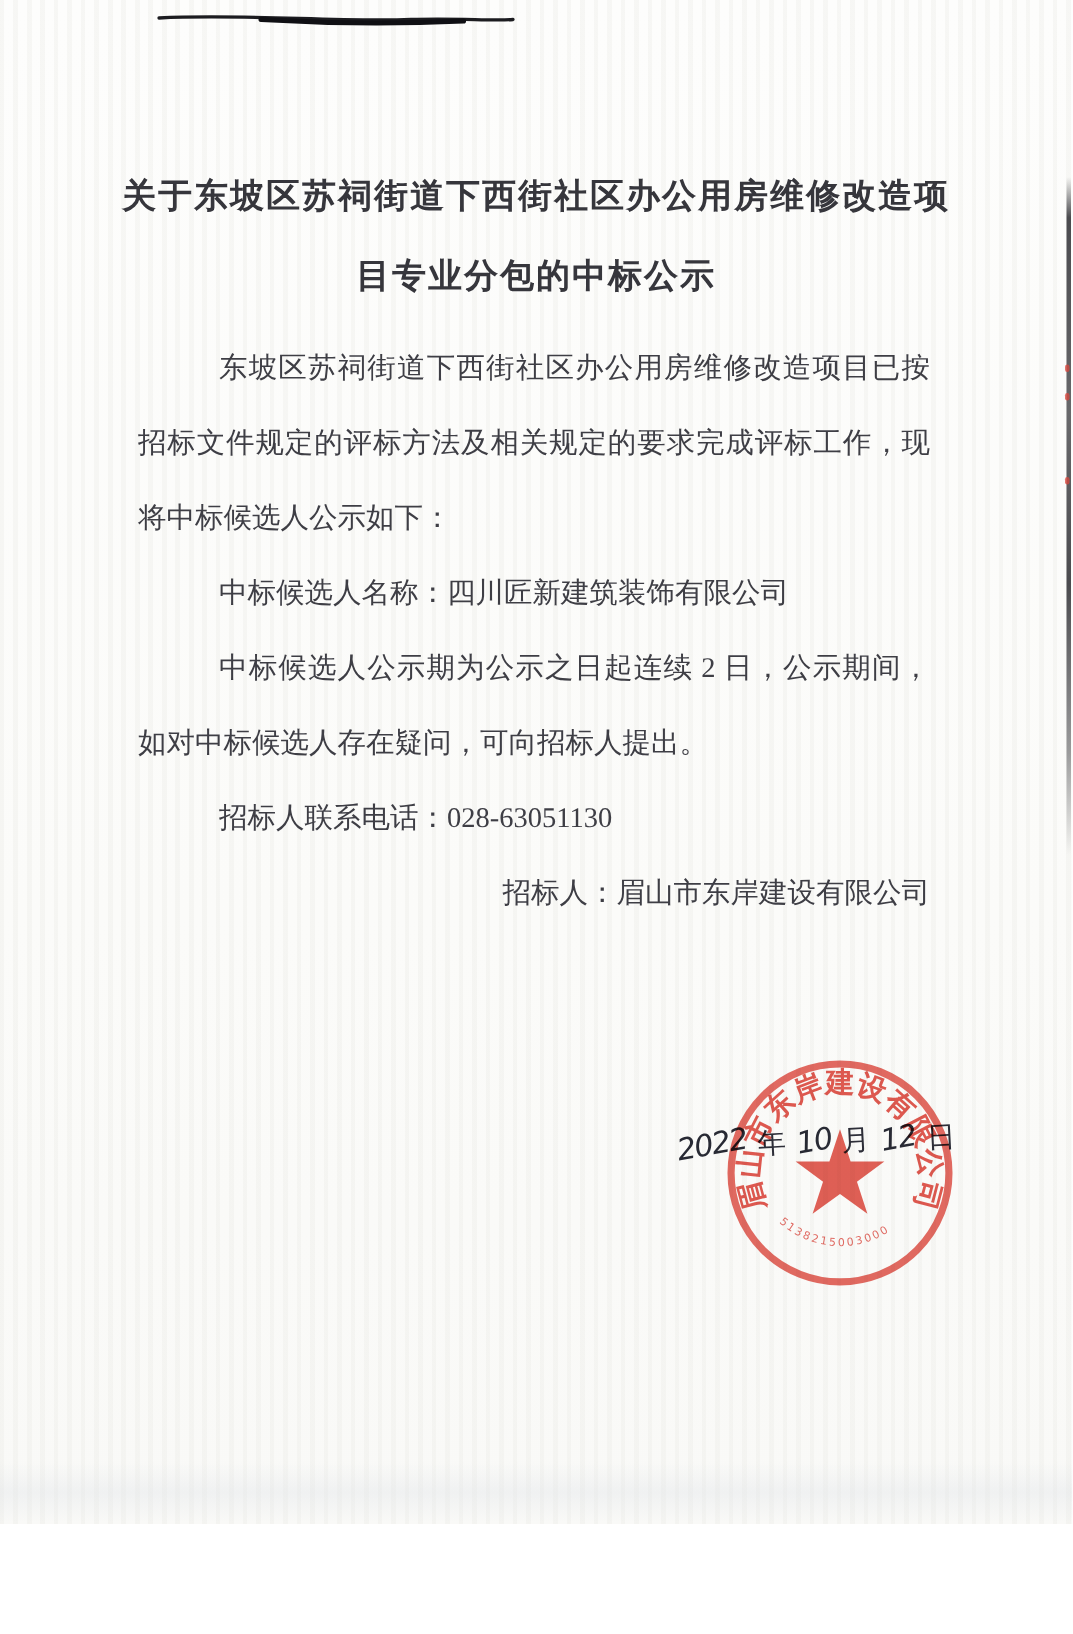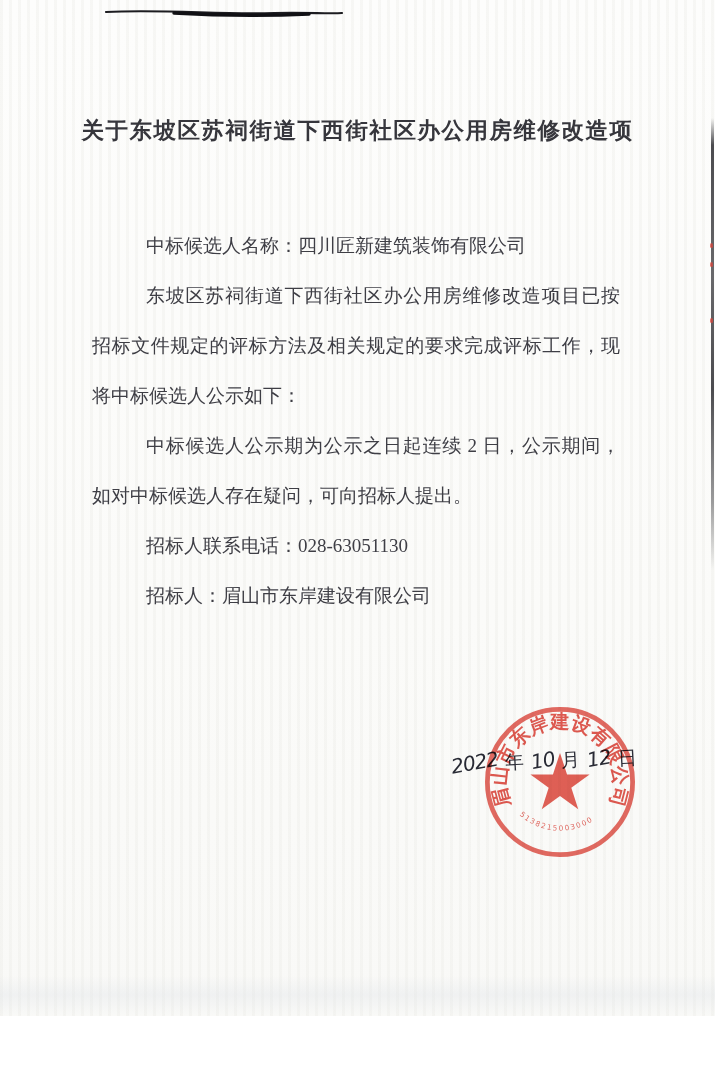--- a/index.html
+++ b/index.html
@@ -29,21 +29,21 @@
     position:absolute; top:104px; left:55px; right:55px;
     text-align:center; font-size:22.5px; font-weight:600;
     line-height:53px; letter-spacing:1.5px; color:#36363c;
   }
   .body-text {
     position:absolute; top:221px; left:92px; width:528px;
     font-size:19px; line-height:50px; text-align:justify;
   }
   .body-text p { margin:0; text-indent:54px; }
   .contact { margin-top:53px; }
-  .signature { margin-top:55px; text-indent:0; text-align:left; }
+  .signature { margin-top:55px; text-indent:0; text-align:right; }
   
   .date-line {
     position:absolute; left:451px; top:748px; width:200px;
     display:flex; align-items:baseline; gap:7px;
     font-size:19px; color:#2d2e38; transform:rotate(-2deg); z-index:2;
   }
   .hand {
     font-family:"DejaVu Sans",sans-serif; font-style:italic; font-size:20px;
     letter-spacing:-1px; transform:rotate(-8deg); color:#282a34;
   }
@@ -62,25 +62,26 @@
     <path d="M70,7 C 120,10 160,10 205,8" stroke="#101014" stroke-width="3.4" fill="none" stroke-linecap="round"></path>
   </svg>
   <div class="edge-line"></div>
   <div class="edge-speck" style="right:2px; top:243px;"></div>
   <div class="edge-speck" style="right:2px; top:262px;"></div>
   <div class="edge-speck" style="right:2px; top:318px;"></div>
   <div class="crease"></div>
 
   <div class="title">
     <div>关于东坡区苏祠街道下西街社区办公用房维修改造项</div>
+    <div>目专业分包的中标公示</div>
   </div>
 
   <div class="body-text">
+    <p>东坡区苏祠街道下西街社区办公用房维修改造项目已按招标文件规定的评标方法及相关规定的要求完成评标工作，现将中标候选人公示如下：</p>
     <p>中标候选人名称：四川匠新建筑装饰有限公司</p>
-    <p>东坡区苏祠街道下西街社区办公用房维修改造项目已按招标文件规定的评标方法及相关规定的要求完成评标工作，现将中标候选人公示如下：</p>
     <p>中标候选人公示期为公示之日起连续 2 日，公示期间，如对中标候选人存在疑问，可向招标人提出。</p>
     <p class="contact">招标人联系电话：028-63051130</p>
     <p class="signature">招标人：眉山市东岸建设有限公司</p>
   </div>
 
   <div class="date-line">
     <span class="hand">2022</span>
     <span class="date-char">年</span>
     <span class="hand">10</span>
     <span class="date-char">月</span>

